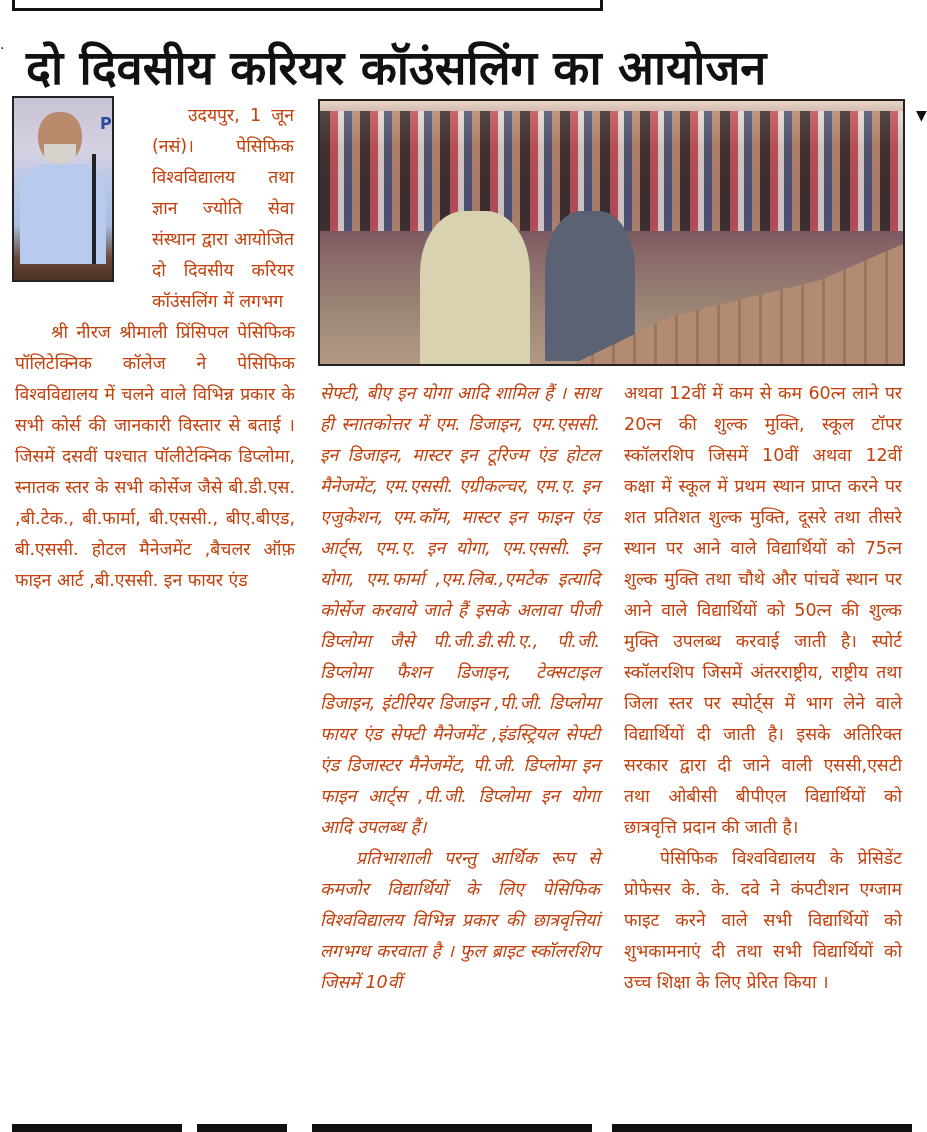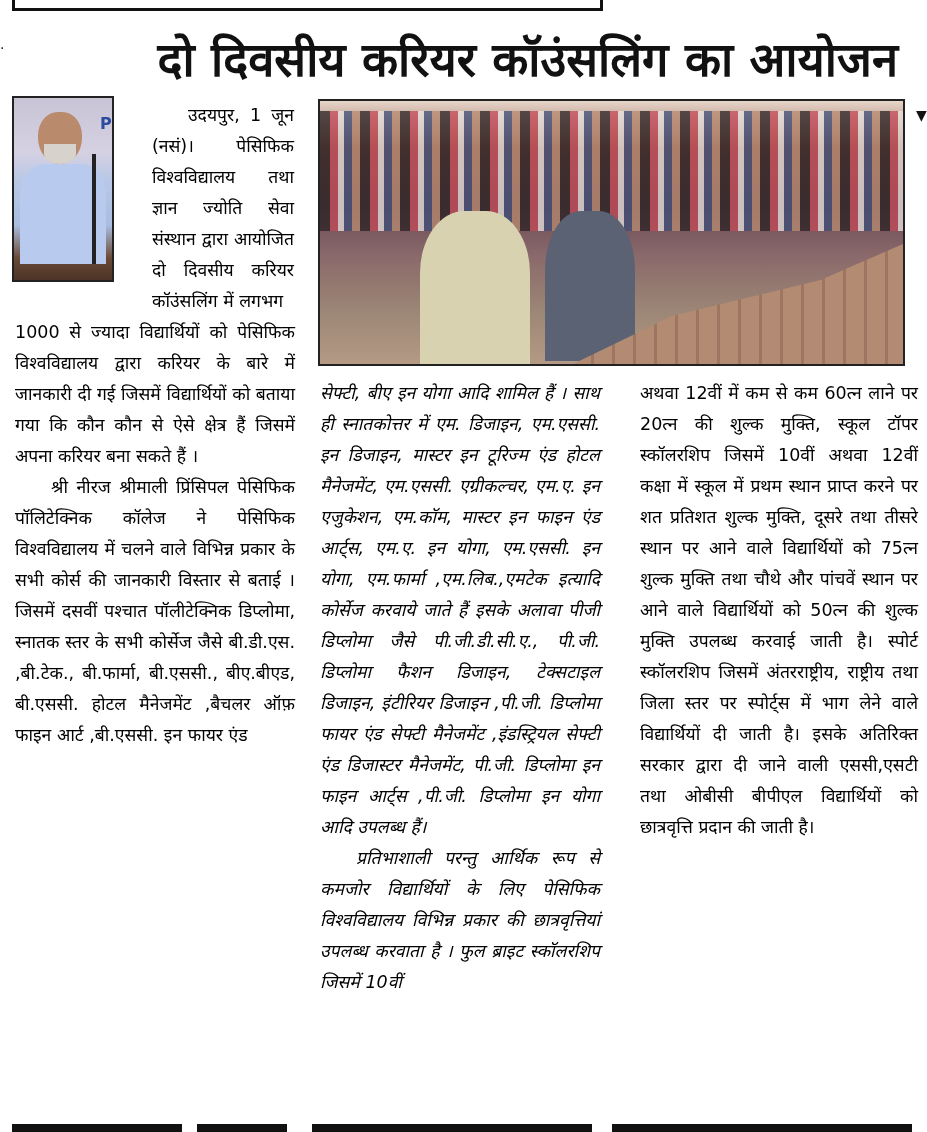--- a/index.html
+++ b/index.html
@@ -14,39 +14,39 @@
   .portrait .shirt { position: absolute; left: 6px; top: 66px; width: 86px; height: 100px; border-radius: 30% 30% 0 0; background: #b8cbee; }
   .portrait .mic { position: absolute; left: 78px; top: 56px; width: 4px; height: 110px; background: #222; }
   .portrait .logo-letter { position: absolute; left: 86px; top: 16px; color: #2b4aa0; font-weight: bold; font-size: 16px; }
   .crowd-photo { position: absolute; left: 318px; top: 99px; width: 583px; height: 263px; border: 2px solid #222; overflow: hidden;
     background: linear-gradient(180deg, #e7d6c8 0%, #8a5a52 18%, #6b4b56 40%, #8b6b6b 60%, #9c8675 80%, #b49a85 100%); }
   .crowd-photo .row { position: absolute; left: 0; right: 0; height: 40px;
     background: repeating-linear-gradient(90deg, #2a2122 0 10px, #c44a56 10px 18px, #e9e4e1 18px 24px, #3f4e78 24px 32px, #b88a70 32px 40px); opacity: .75; }
   .crowd-photo .sofa { position: absolute; right: 0; bottom: 0; width: 330px; height: 120px; background: repeating-linear-gradient(90deg, #b38a72 0 18px, #9e7560 18px 21px); clip-path: polygon(100% 0, 100% 100%, 0 100%, 30% 60%, 75% 30%); }
   .crowd-photo .woman { position: absolute; left: 100px; top: 110px; width: 110px; height: 155px; border-radius: 40% 40% 0 0; background: #d9d2b0; }
   .crowd-photo .woman2 { position: absolute; left: 225px; top: 110px; width: 90px; height: 150px; border-radius: 40% 40% 0 0; background: #5a6274; }
-  .col { position: absolute; font-family: "DejaVu Sans", sans-serif; font-size: 17.5px; line-height: 31px; text-align: justify; color: #000000; }
+  .col { position: absolute; font-family: "DejaVu Sans", sans-serif; font-size: 17.5px; line-height: 31px; text-align: justify; color: #c2410c; }
   .col p { margin: 0; }
   .col .indent { text-indent: 36px; }
   .col-intro { left: 152px; top: 100px; width: 142px; }
   .col1 { left: 15px; top: 317px; width: 280px; }
   .col2 { left: 320px; top: 378px; width: 280px; font-style: italic; }
-  .col3 { left: 624px; top: 378px; width: 278px; margin-left: 16px; }
+  .col3 { left: 624px; top: 378px; width: 278px; }
   .right-edge { position: absolute; left: 916px; top: 100px; width: 11px; height: 1032px; overflow: hidden; font-size: 14px; line-height: 30px; color: #555; }
   .right-edge .arrow { font-weight: bold; color: #111; }
   .bottom-headline { position: absolute; left: 12px; top: 1106px; width: 900px; height: 30px; overflow: hidden; }
   .bottom-headline .bar { position: absolute; top: 18px; height: 10px; background: #111; }
 </style>
 </head>
 <body>
 
 <div class="top-box"></div>
 <div class="left-mark">·</div>
 
-<h1 class="headline" style="margin:0;text-align:right;">दो दिवसीय करियर कॉउंसलिंग का आयोजन</h1>
+<h1 class="headline" style="margin:8px;">दो दिवसीय करियर कॉउंसलिंग का आयोजन</h1>
 
 <div class="portrait">
   <div class="shirt"></div>
   <div class="head"></div>
   <div class="beard"></div>
   <div class="mic"></div>
   <div class="logo-letter">P</div>
 </div>
 
 <div class="col col-intro">
@@ -56,31 +56,31 @@
 <div class="crowd-photo">
   <div class="row" style="top:10px;"></div>
   <div class="row" style="top:50px;"></div>
   <div class="row" style="top:90px;"></div>
   <div class="woman"></div>
   <div class="woman2"></div>
   <div class="sofa"></div>
 </div>
 
 <div class="col col1">
-  <p>1000 से ज्यादा विद्यार्थियों को पेसिफिक विश्वविद्यालय द्वारा करियर के बारे में जानकारी दी गई जिसमें विद्यार्थियों को बताया गया कि कौन कौन से ऐसे क्षेत्र हैं जिसमें अपना करियर बना सकते हैं ।</p>
   <p class="indent">श्री नीरज श्रीमाली प्रिंसिपल पेसिफिक पॉलिटेक्निक कॉलेज ने पेसिफिक विश्वविद्यालय में चलने वाले विभिन्न प्रकार के सभी कोर्स की जानकारी विस्तार से बताई । जिसमें दसवीं पश्चात पॉलीटेक्निक डिप्लोमा, स्नातक स्तर के सभी कोर्सेज जैसे बी.डी.एस. ,बी.टेक., बी.फार्मा, बी.एससी., बीए.बीएड, बी.एससी. होटल मैनेजमेंट ,बैचलर ऑफ़ फाइन आर्ट ,बी.एससी. इन फायर एंड</p>
 </div>
 
 <div class="col col2">
   <p>सेफ्टी, बीए इन योगा आदि शामिल हैं । साथ ही स्नातकोत्तर में एम. डिजाइन, एम.एससी. इन डिजाइन, मास्टर इन टूरिज्म एंड होटल मैनेजमेंट, एम.एससी. एग्रीकल्चर, एम.ए. इन एजुकेशन, एम.कॉम, मास्टर इन फाइन एंड आर्ट्स, एम.ए. इन योगा, एम.एससी. इन योगा, एम.फार्मा ,एम.लिब.,एमटेक इत्यादि कोर्सेज करवाये जाते हैं इसके अलावा पीजी डिप्लोमा जैसे पी.जी.डी.सी.ए., पी.जी. डिप्लोमा फैशन डिजाइन, टेक्सटाइल डिजाइन, इंटीरियर डिजाइन ,पी.जी. डिप्लोमा फायर एंड सेफ्टी मैनेजमेंट ,इंडस्ट्रियल सेफ्टी एंड डिजास्टर मैनेजमेंट, पी.जी. डिप्लोमा इन फाइन आर्ट्स ,पी.जी. डिप्लोमा इन योगा आदि उपलब्ध हैं।</p>
-  <p class="indent">प्रतिभाशाली परन्तु आर्थिक रूप से कमजोर विद्यार्थियों के लिए पेसिफिक विश्वविद्यालय विभिन्न प्रकार की छात्रवृत्तियां उपलब्ध करवाता है । फुल ब्राइट स्कॉलरशिप जिसमें 10वीं</p>
+  <p class="indent">प्रतिभाशाली परन्तु आर्थिक रूप से कमजोर विद्यार्थियों के लिए पेसिफिक विश्वविद्यालय विभिन्न प्रकार की छात्रवृत्तियां लगभग्ध करवाता है । फुल ब्राइट स्कॉलरशिप जिसमें 10वीं</p>
 </div>
 
 <div class="col col3">
   <p>अथवा 12वीं में कम से कम 60त्न लाने पर 20त्न की शुल्क मुक्ति, स्कूल टॉपर स्कॉलरशिप जिसमें 10वीं अथवा 12वीं कक्षा में स्कूल में प्रथम स्थान प्राप्त करने पर शत प्रतिशत शुल्क मुक्ति, दूसरे तथा तीसरे स्थान पर आने वाले विद्यार्थियों को 75त्न शुल्क मुक्ति तथा चौथे और पांचवें स्थान पर आने वाले विद्यार्थियों को 50त्न की शुल्क मुक्ति उपलब्ध करवाई जाती है। स्पोर्ट स्कॉलरशिप जिसमें अंतरराष्ट्रीय, राष्ट्रीय तथा जिला स्तर पर स्पोर्ट्स में भाग लेने वाले विद्यार्थियों दी जाती है। इसके अतिरिक्त सरकार द्वारा दी जाने वाली एससी,एसटी तथा ओबीसी बीपीएल विद्यार्थियों को छात्रवृत्ति प्रदान की जाती है।</p>
+  <p class="indent">पेसिफिक विश्वविद्यालय के प्रेसिडेंट प्रोफेसर के. के. दवे ने कंपटीशन एग्जाम फाइट करने वाले सभी विद्यार्थियों को शुभकामनाएं दी तथा सभी विद्यार्थियों को उच्च शिक्षा के लिए प्रेरित किया ।</p>
 </div>
 
 <div class="right-edge">
   <div class="arrow">▼</div>
 </div>
 
 <div class="bottom-headline">
   <div class="bar" style="left:0;width:170px;"></div>
   <div class="bar" style="left:185px;width:90px;"></div>
   <div class="bar" style="left:300px;width:280px;"></div>

